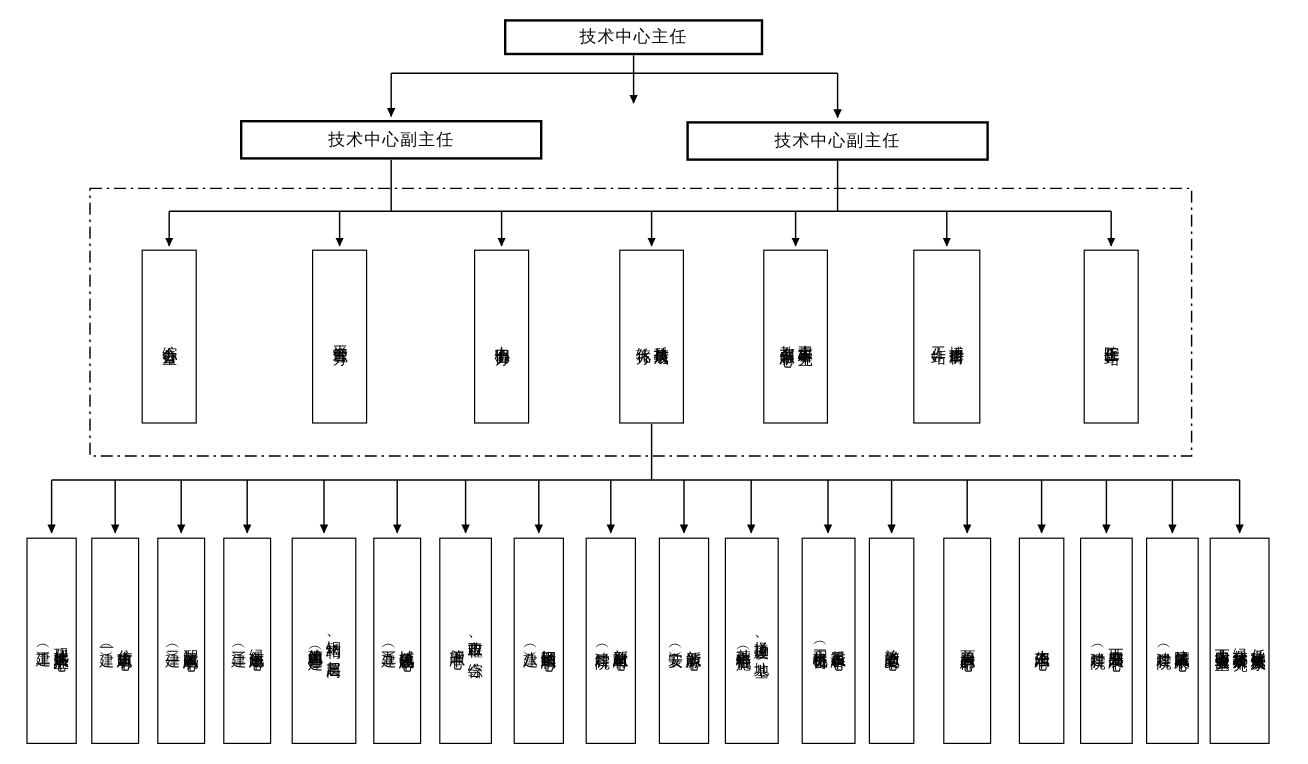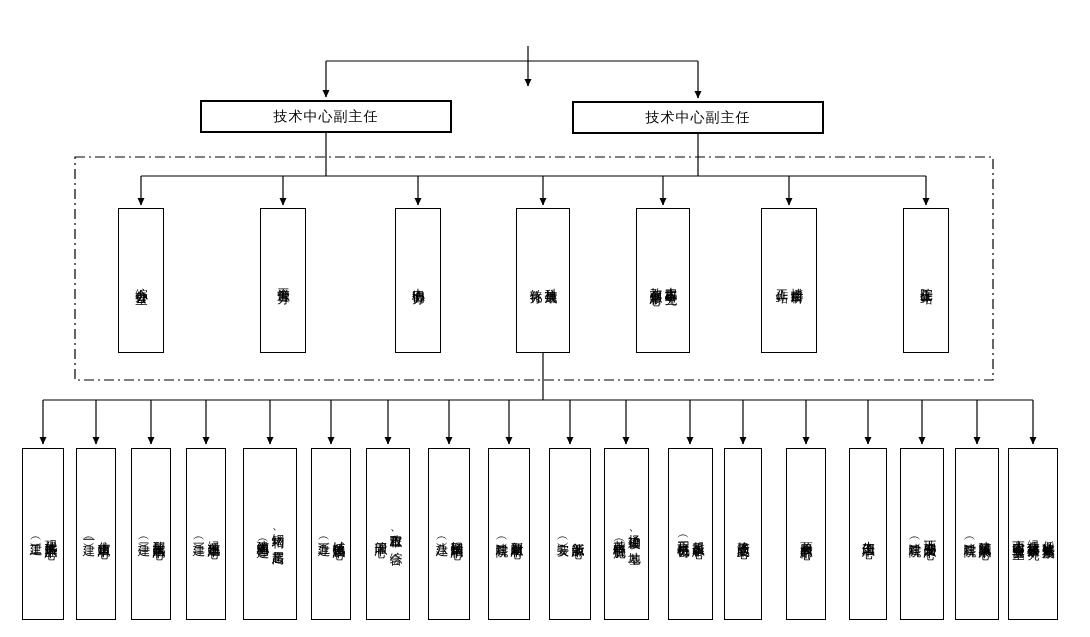--- a/index.html
+++ b/index.html
@@ -70,20 +70,23 @@
     <line x1="626" y1="400" x2="626" y2="444" stroke="#000" stroke-width="1.2" marker-end="url(#arw)"></line>
     <line x1="690" y1="400" x2="690" y2="444" stroke="#000" stroke-width="1.2" marker-end="url(#arw)"></line>
     <line x1="743" y1="400" x2="743" y2="444" stroke="#000" stroke-width="1.2" marker-end="url(#arw)"></line>
     <line x1="806" y1="400" x2="806" y2="444" stroke="#000" stroke-width="1.2" marker-end="url(#arw)"></line>
     <line x1="868" y1="400" x2="868" y2="444" stroke="#000" stroke-width="1.2" marker-end="url(#arw)"></line>
     <line x1="922" y1="400" x2="922" y2="444" stroke="#000" stroke-width="1.2" marker-end="url(#arw)"></line>
     <line x1="977" y1="400" x2="977" y2="444" stroke="#000" stroke-width="1.2" marker-end="url(#arw)"></line>
     <line x1="1033" y1="400" x2="1033" y2="444" stroke="#000" stroke-width="1.2" marker-end="url(#arw)"></line>
   </svg>
 
+  <div class="hbox" style="left:420px;top:16px;width:216px;height:30px">
+    <span>技术中心主任</span>
+  </div>
 
   <div class="hbox" style="left:200px;top:100px;width:252px;height:33px">
     <span>技术中心副主任</span>
   </div>
   <div class="hbox" style="left:572px;top:101px;width:252px;height:33px">
     <span>技术中心副主任</span>
   </div>
 
   <div class="vbox" style="left:118px;top:208px;width:46px;height:145px">
     <span class="vlabel">综合办公室</span>

